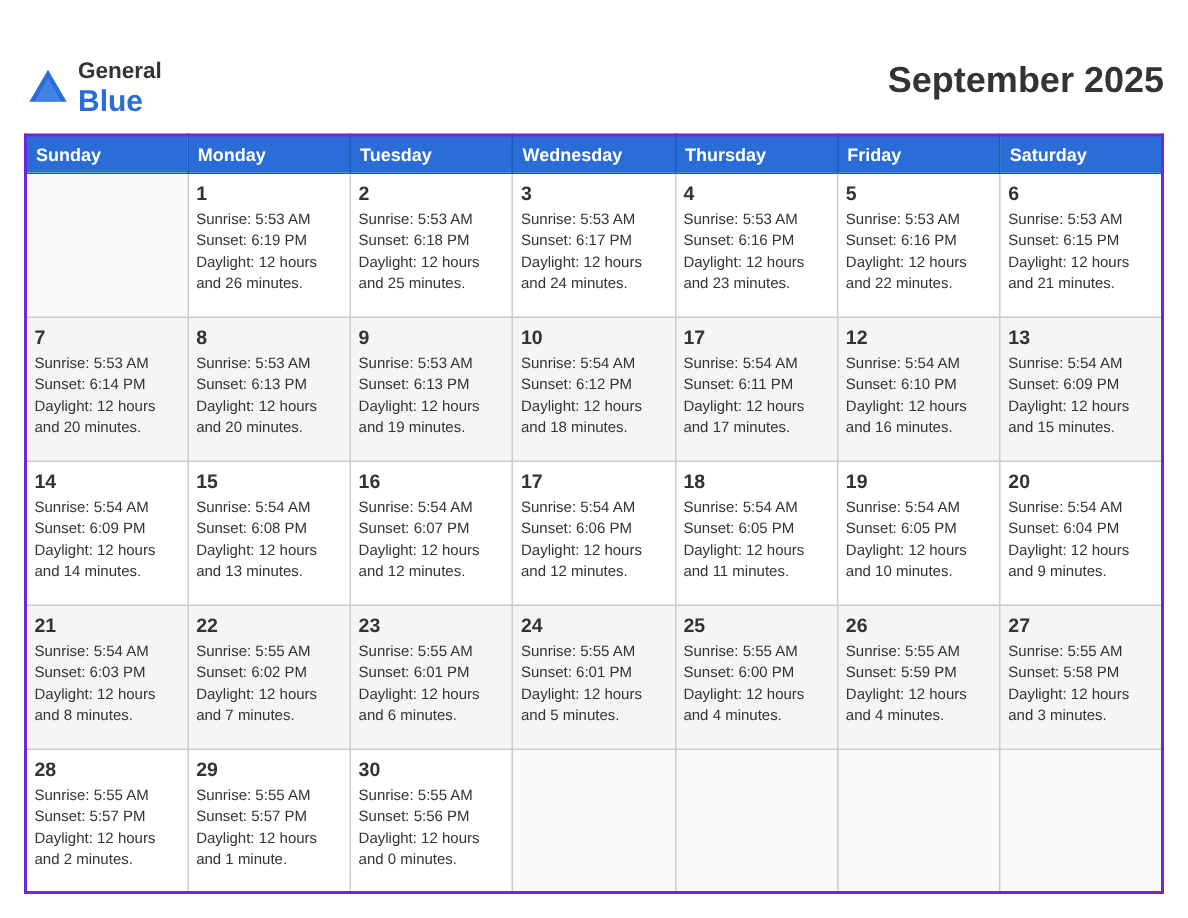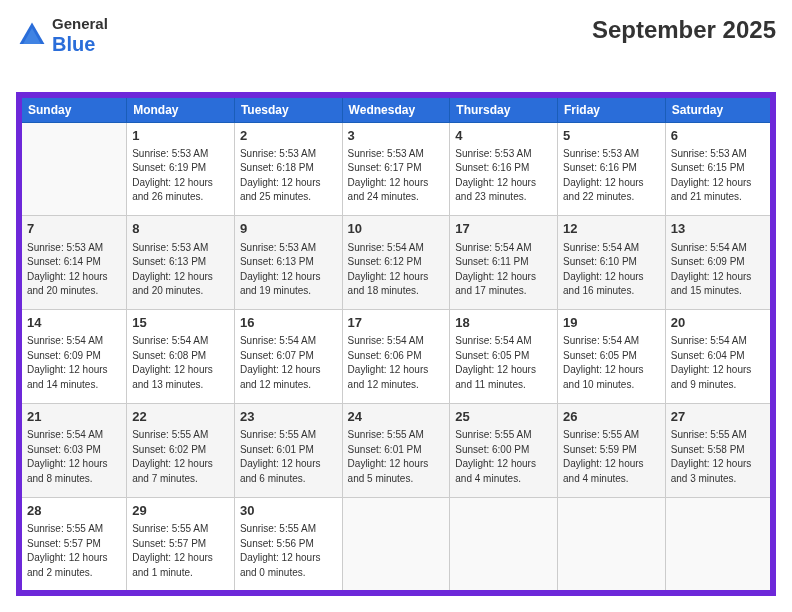--- a/index.html
+++ b/index.html
@@ -15,20 +15,21 @@
       height: 612px;
       padding: 16px;
       display: flex;
       flex-direction: column;
     }
     .header {
       display: flex;
       justify-content: space-between;
       align-items: flex-start;
       margin-bottom: 10px;
+      margin-top: 24px;
     }
     .logo {
       display: flex;
       align-items: center;
       gap: 4px;
     }
     .logo-text {
       display: flex;
       flex-direction: column;
       line-height: 1.1;
@@ -54,25 +55,24 @@
       font-size: 24px;
       font-weight: bold;
       color: #333;
     }
     .subtitle {
       font-size: 14px;
       color: #555;
     }
     .calendar {
       flex: 1;
-      border: 6px solid #6d28d9;
+      border: 2px solid #6d28d9;
       border-collapse: collapse;
       width: 100%;
       table-layout: fixed;
-      margin-top: 27px;
     }
     .calendar th {
       background: #2a6dd9;
       color: #fff;
       font-size: 12px;
       font-weight: bold;
       padding: 5px 6px;
       border: 1px solid #1a5db9;
       text-align: left;
     }

